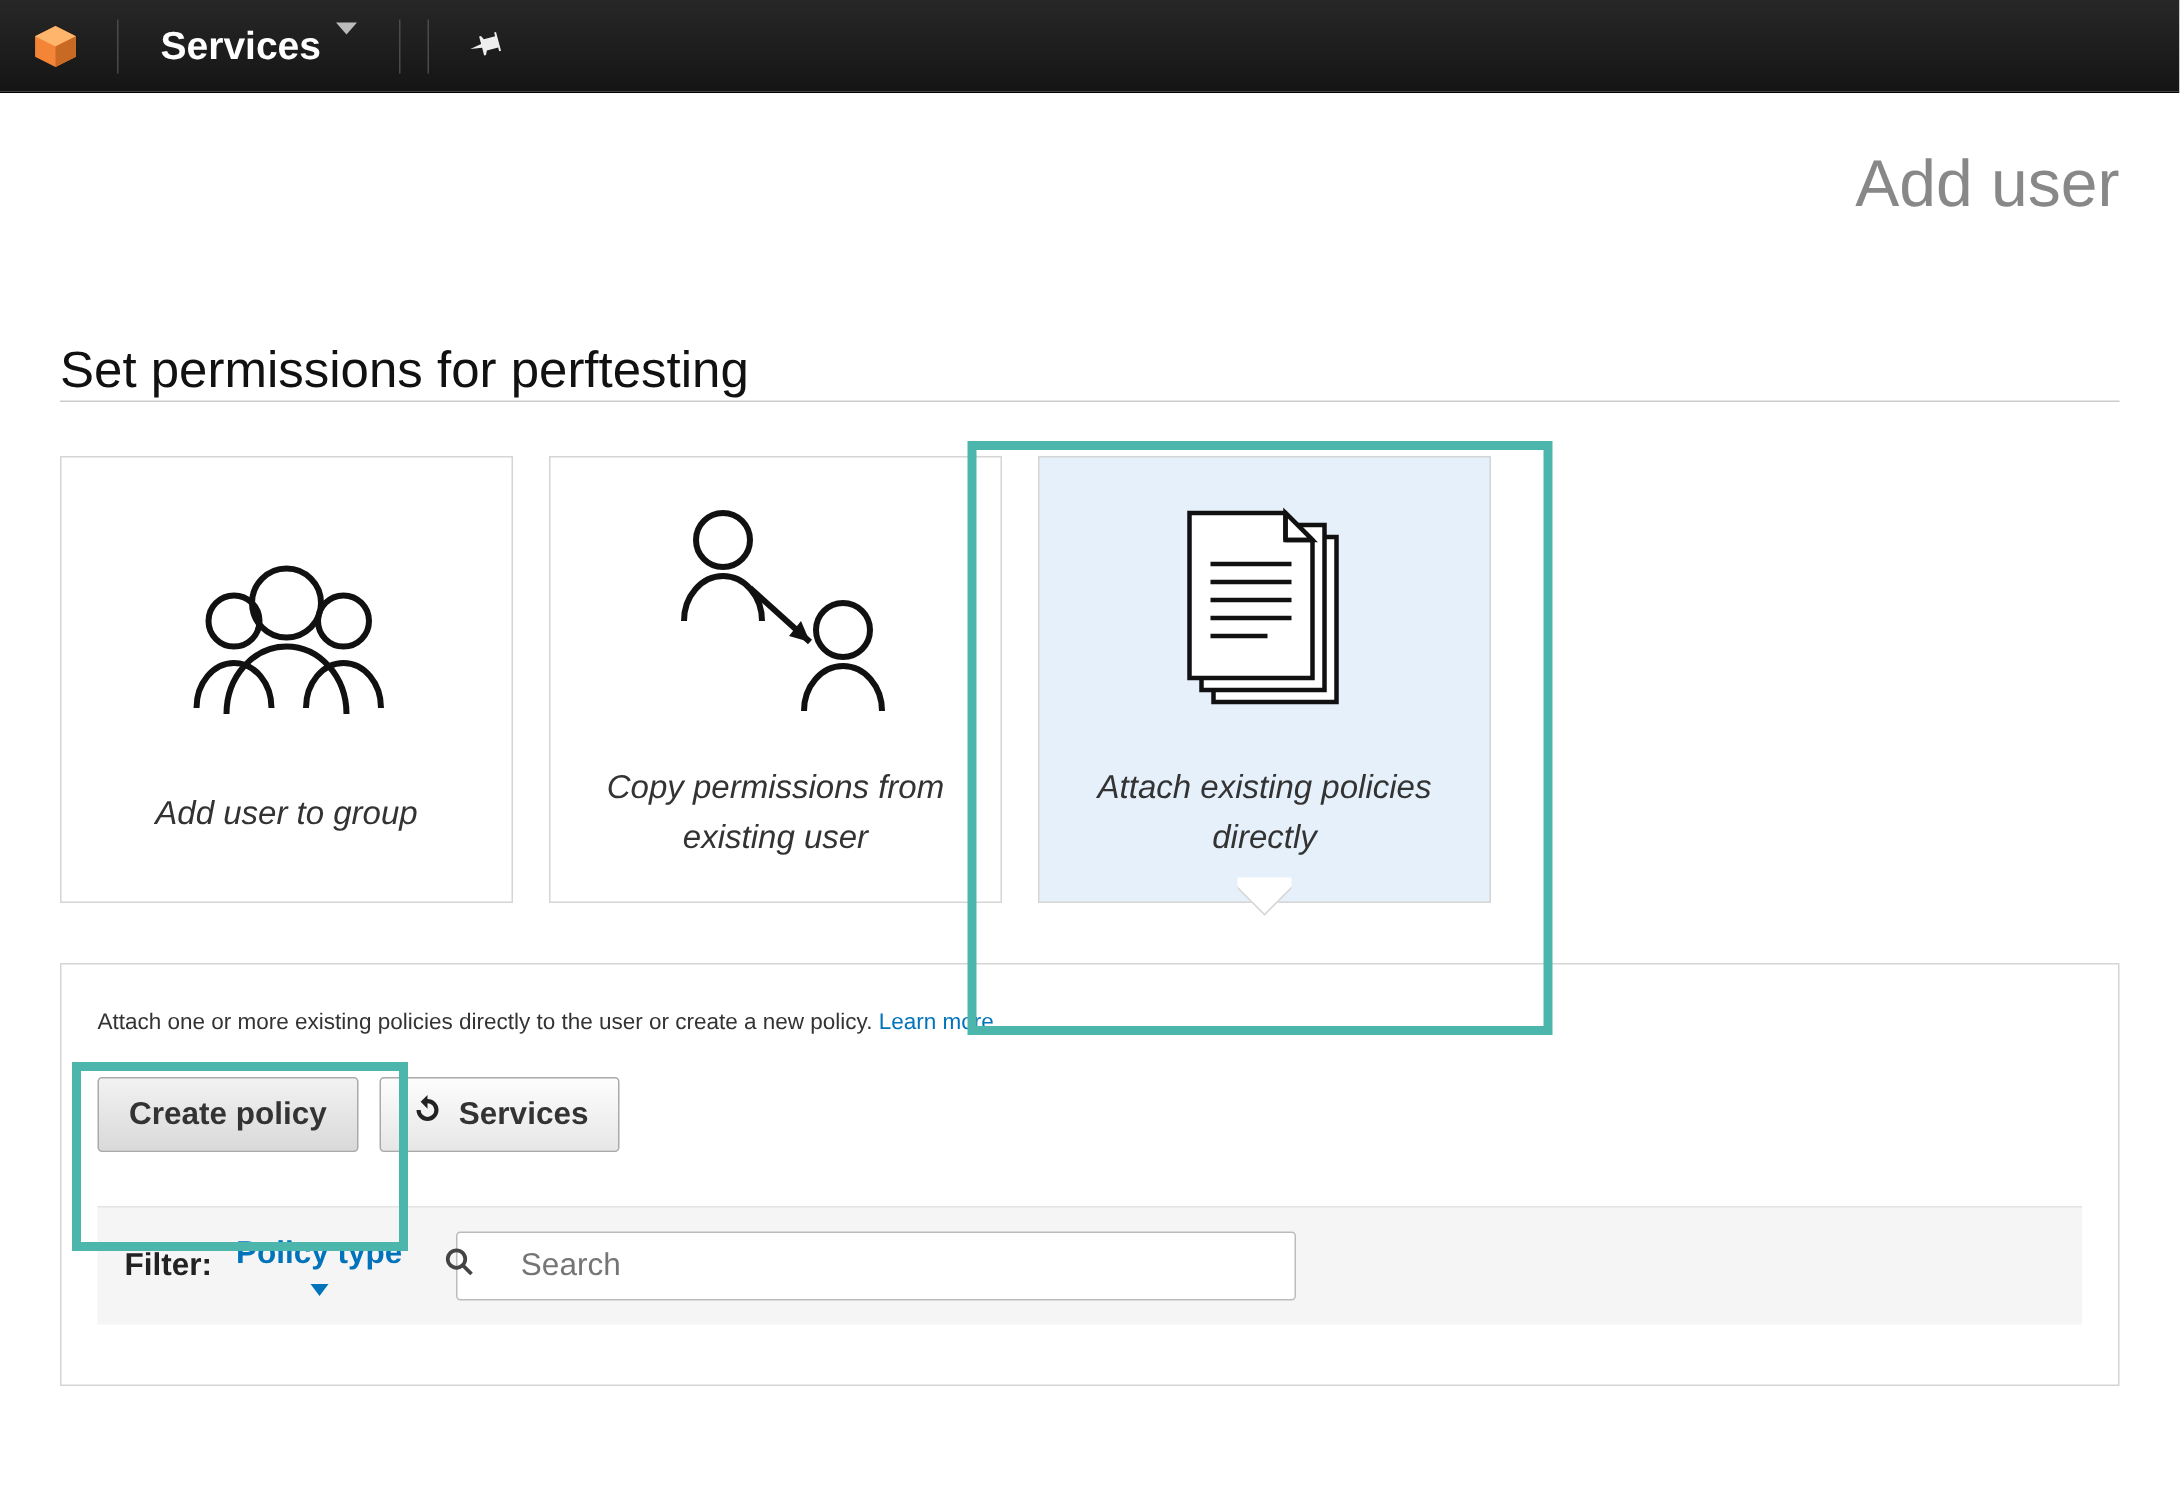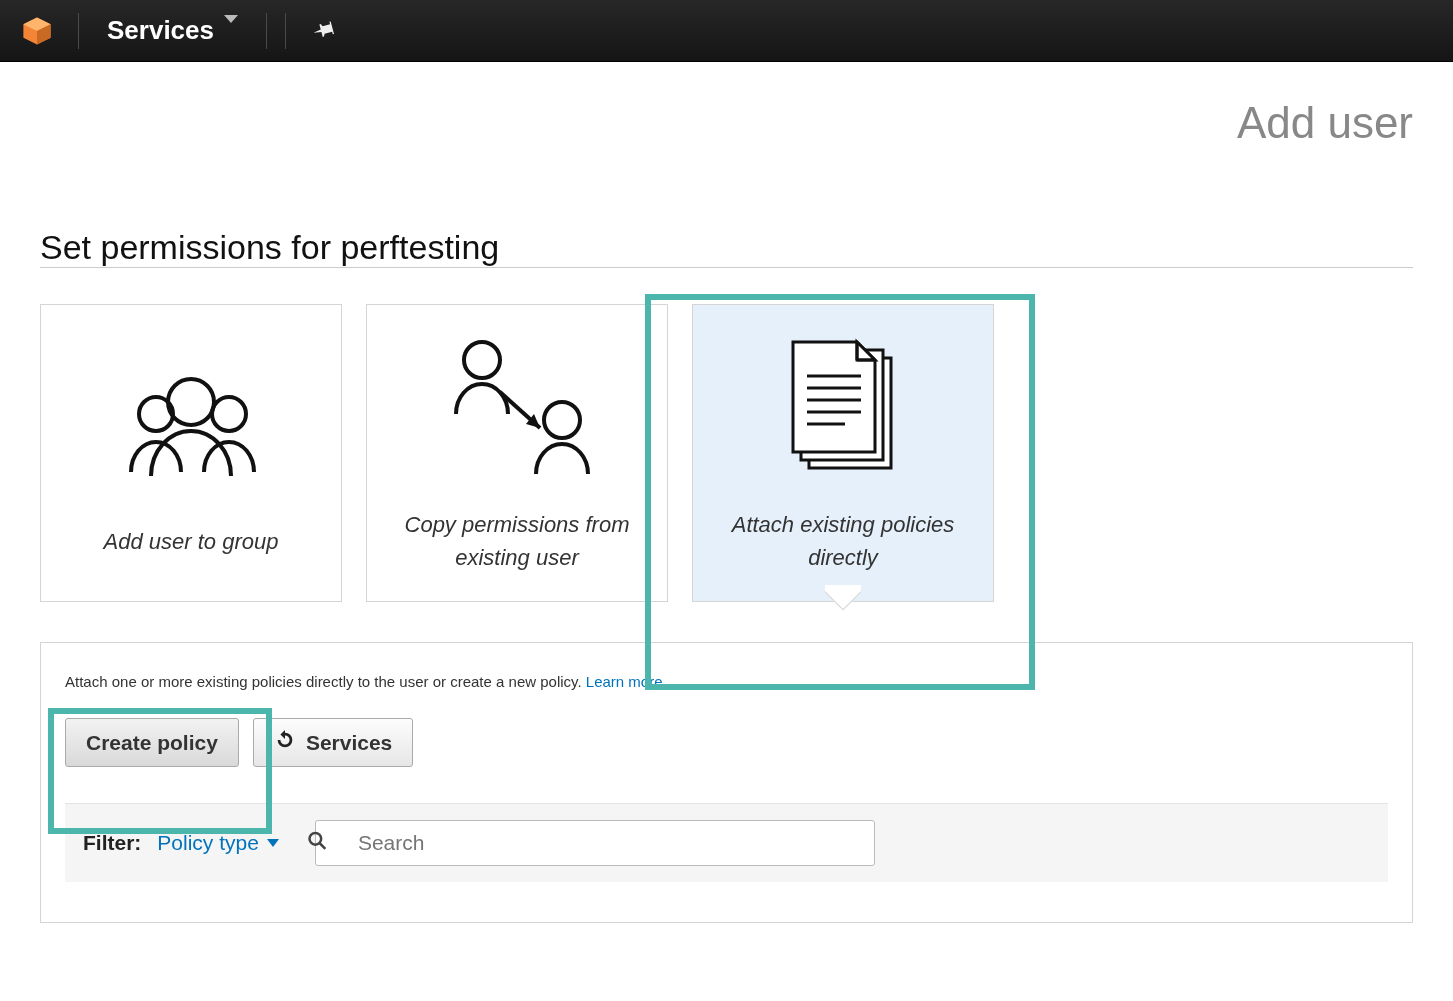--- a/index.html
+++ b/index.html
@@ -29,21 +29,21 @@
   .panel { margin-top:40px; border:1px solid #d5d5d5; padding: 30px 24px 40px 24px; }
   .panel-desc { font-size:15px; color:#333; }
   .panel-desc a { color:#0073bb; text-decoration:none; }
   .btn-row { display:flex; gap:14px; margin-top:28px; }
   .btn { border:1px solid #aaa; background:linear-gradient(#fdfdfd,#e6e6e6); color:#333; font-size:21px; font-weight:600; padding:10px 20px; border-radius:3px; cursor:pointer; display:flex; align-items:center; gap:10px; }
   .btn.primary { background:linear-gradient(#f2f2f2,#d9d9d9); }
   .refresh-icon { display:inline-block; }
 
   .filter-bar { margin-top:36px; background:#f5f5f5; border-top:1px solid #e3e3e3; padding:16px 18px; display:flex; align-items:center; gap:16px; }
   .filter-label { font-size:21px; font-weight:600; color:#222; }
-  .filter-dd { color:#0073bb; font-size:21px; font-weight:400; display:flex; align-items:center; gap:8px; cursor:pointer; }
+  .filter-dd { color:#0073bb; font-size:21px; font-weight:700; display:flex; align-items:center; gap:8px; cursor:pointer;flex-direction:column; }
   .filter-caret { width:0; height:0; border-left:6px solid transparent; border-right:6px solid transparent; border-top:8px solid #0073bb; }
   .search-wrap { flex:0 0 560px; position:relative; }
   .search-input { width:100%; font-size:21px; padding:10px 12px 10px 42px; border:1px solid #bbb; border-radius:3px; background:#fff;margin-left:20px; }
   .search-icon { position:absolute; left:12px; top:50%; transform:translateY(-50%); color:#555; font-size:20px; }
 
   
   .hl { position:absolute; border:6px solid #4db6ac; pointer-events:none; z-index:50; }
   .hl1 { left:645px; top:294px; width:390px; height:396px; }
   .hl2 { left:48px; top:708px; width:224px; height:126px; }
 </style>

